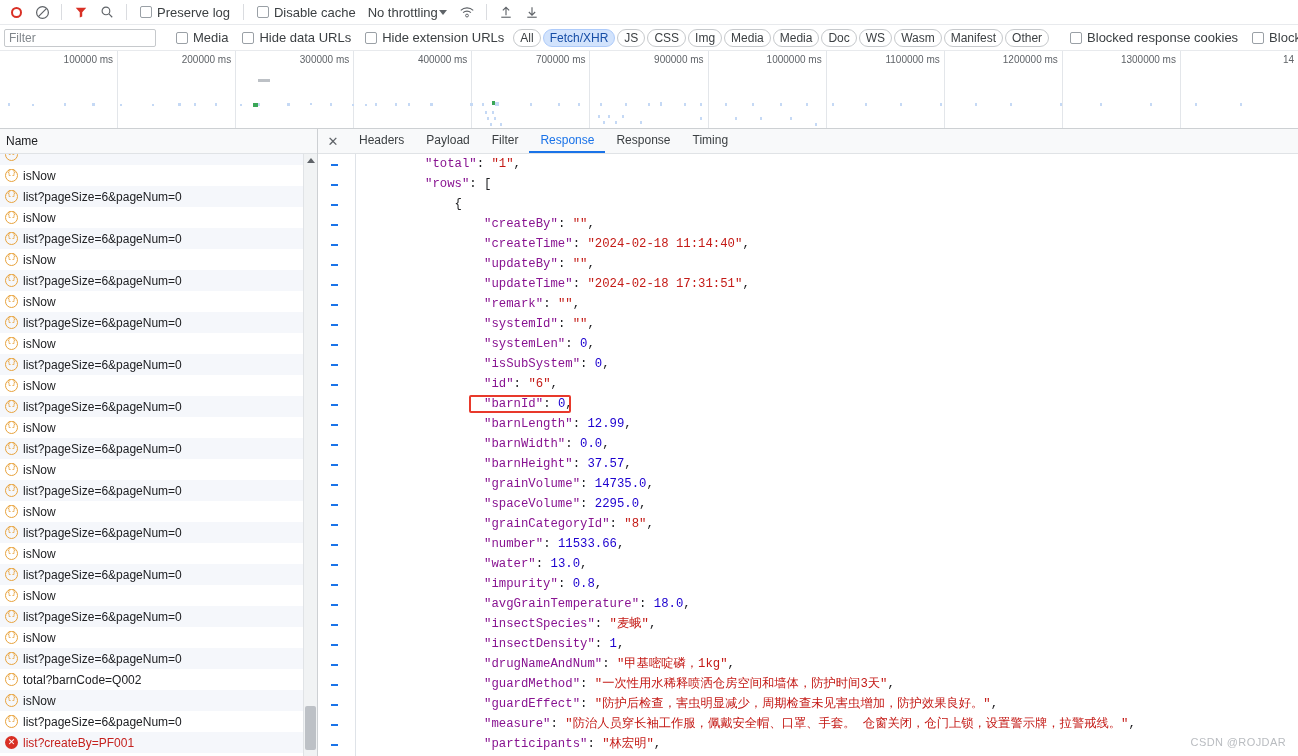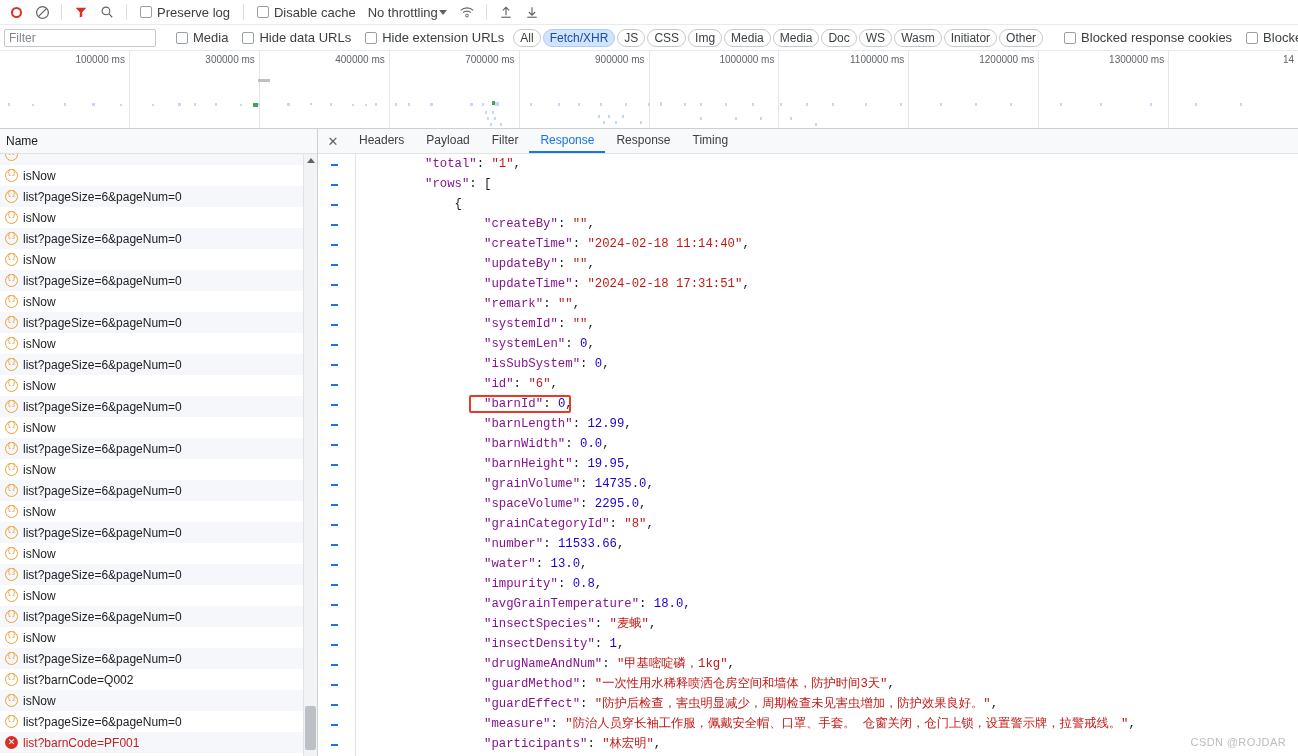--- a/index.html
+++ b/index.html
@@ -201,39 +201,42 @@
         <div class="ftype">All</div>
         <div class="ftype active">Fetch/XHR</div>
         <div class="ftype">JS</div>
         <div class="ftype">CSS</div>
         <div class="ftype">Img</div>
         <div class="ftype">Media</div>
         <div class="ftype">Media</div>
         <div class="ftype">Doc</div>
         <div class="ftype">WS</div>
         <div class="ftype">Wasm</div>
-        <div class="ftype">Initiator</div>
+        <div class="ftype">Manifest</div>
         <div class="ftype">Other</div>
       </div>
     <div class="sep"></div>
     <label class="chkwrap">
       <span class="chkbox"></span>
       <span class="lbl">Blocked response cookies</span>
     </label>
     <label class="chkwrap">
       <span class="chkbox"></span>
       <span class="lbl">Blocked requests</span>
     </label>
 
   </div>
 
   <div class="overview">
     <div class="ov-grid" id="ov-grid">
         <div class="ov-cell">
           <span class="ov-tick">100000 ms</span>
+        </div>
+        <div class="ov-cell">
+          <span class="ov-tick">200000 ms</span>
         </div>
         <div class="ov-cell">
           <span class="ov-tick">300000 ms</span>
         </div>
         <div class="ov-cell">
           <span class="ov-tick">400000 ms</span>
         </div>
         <div class="ov-cell">
           <span class="ov-tick">700000 ms</span>
         </div>
@@ -431,33 +434,33 @@
             <div class="rrow">
               <span class="rico json"></span>
               <span>isNow</span>
             </div>
             <div class="rrow alt">
               <span class="rico json"></span>
               <span>list?pageSize=6&amp;pageNum=0</span>
             </div>
             <div class="rrow">
               <span class="rico json"></span>
-              <span>list?barnCode=Q002</span>
+              <span>total?barnCode=Q002</span>
             </div>
             <div class="rrow alt">
               <span class="rico json"></span>
               <span>isNow</span>
             </div>
             <div class="rrow">
               <span class="rico json"></span>
               <span>list?pageSize=6&amp;pageNum=0</span>
             </div>
             <div class="rrow alt err">
               <span class="rico errico"></span>
-              <span>list?barnCode=PF001</span>
+              <span>list?createBy=PF001</span>
             </div>
             <div class="rrow"></div>
           </div>
         <div class="rl-scroll">
           <div class="rl-scroll-up"></div>
           <div class="rl-thumb" style="top:552px;height:44px"></div>
         </div>
       </div>
     </div>
 
@@ -517,21 +520,21 @@
             <div class="ln">                <span class="k">"updateBy"</span>: <span class="s">""</span>,</div>
             <div class="ln">                <span class="k">"updateTime"</span>: <span class="s">"2024-02-18 17:31:51"</span>,</div>
             <div class="ln">                <span class="k">"remark"</span>: <span class="s">""</span>,</div>
             <div class="ln">                <span class="k">"systemId"</span>: <span class="s">""</span>,</div>
             <div class="ln">                <span class="k">"systemLen"</span>: <span class="n">0</span>,</div>
             <div class="ln">                <span class="k">"isSubSystem"</span>: <span class="n">0</span>,</div>
             <div class="ln">                <span class="k">"id"</span>: <span class="s">"6"</span>,</div>
             <div class="ln">                <span class="k">"barnId"</span>: <span class="n">0</span>,</div>
             <div class="ln">                <span class="k">"barnLength"</span>: <span class="n">12.99</span>,</div>
             <div class="ln">                <span class="k">"barnWidth"</span>: <span class="n">0.0</span>,</div>
-            <div class="ln">                <span class="k">"barnHeight"</span>: <span class="n">19.95</span>,</div>
+            <div class="ln">                <span class="k">"barnHeight"</span>: <span class="n">37.57</span>,</div>
             <div class="ln">                <span class="k">"grainVolume"</span>: <span class="n">14735.0</span>,</div>
             <div class="ln">                <span class="k">"spaceVolume"</span>: <span class="n">2295.0</span>,</div>
             <div class="ln">                <span class="k">"grainCategoryId"</span>: <span class="s">"8"</span>,</div>
             <div class="ln">                <span class="k">"number"</span>: <span class="n">11533.66</span>,</div>
             <div class="ln">                <span class="k">"water"</span>: <span class="n">13.0</span>,</div>
             <div class="ln">                <span class="k">"impurity"</span>: <span class="n">0.8</span>,</div>
             <div class="ln">                <span class="k">"avgGrainTemperature"</span>: <span class="n">18.0</span>,</div>
             <div class="ln">                <span class="k">"insectSpecies"</span>: <span class="s">"麦蛾"</span>,</div>
             <div class="ln">                <span class="k">"insectDensity"</span>: <span class="n">1</span>,</div>
             <div class="ln">                <span class="k">"drugNameAndNum"</span>: <span class="s">"甲基嘧啶磷，1kg"</span>,</div>

